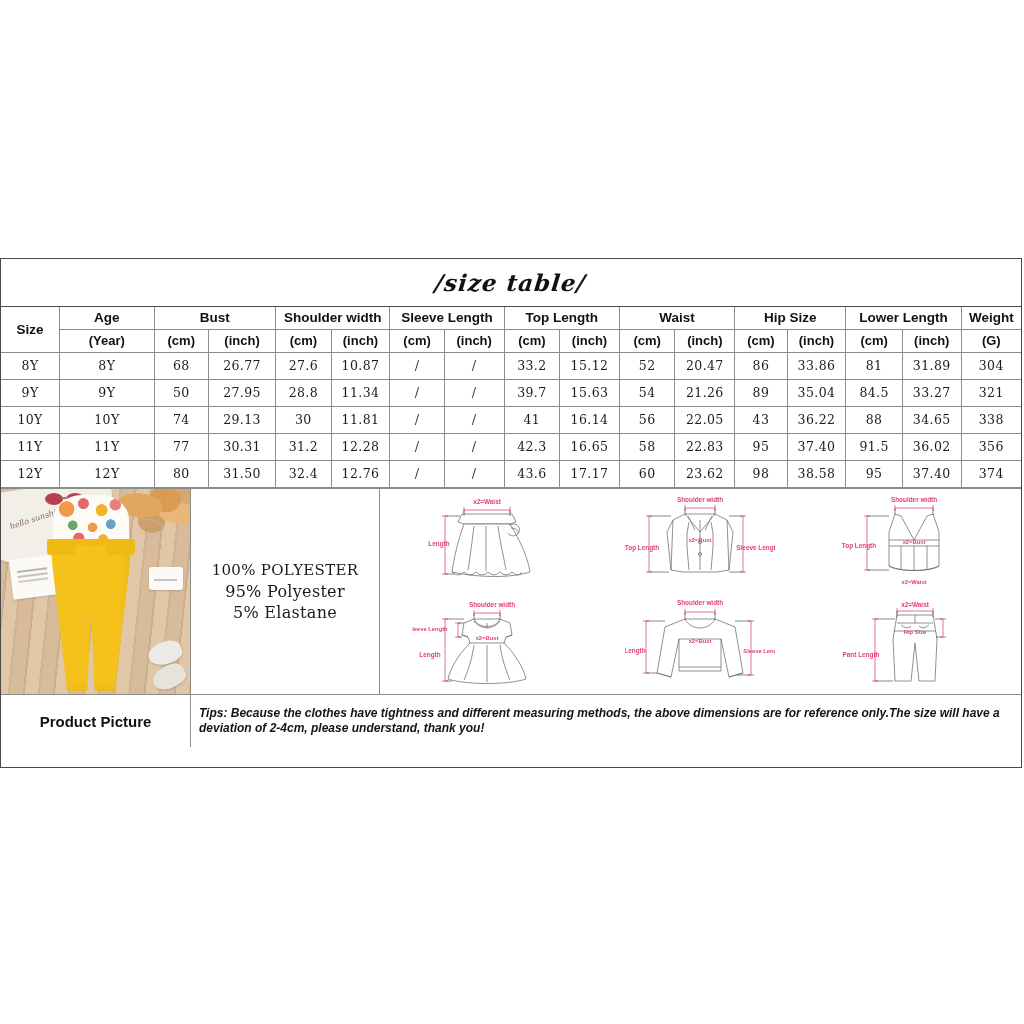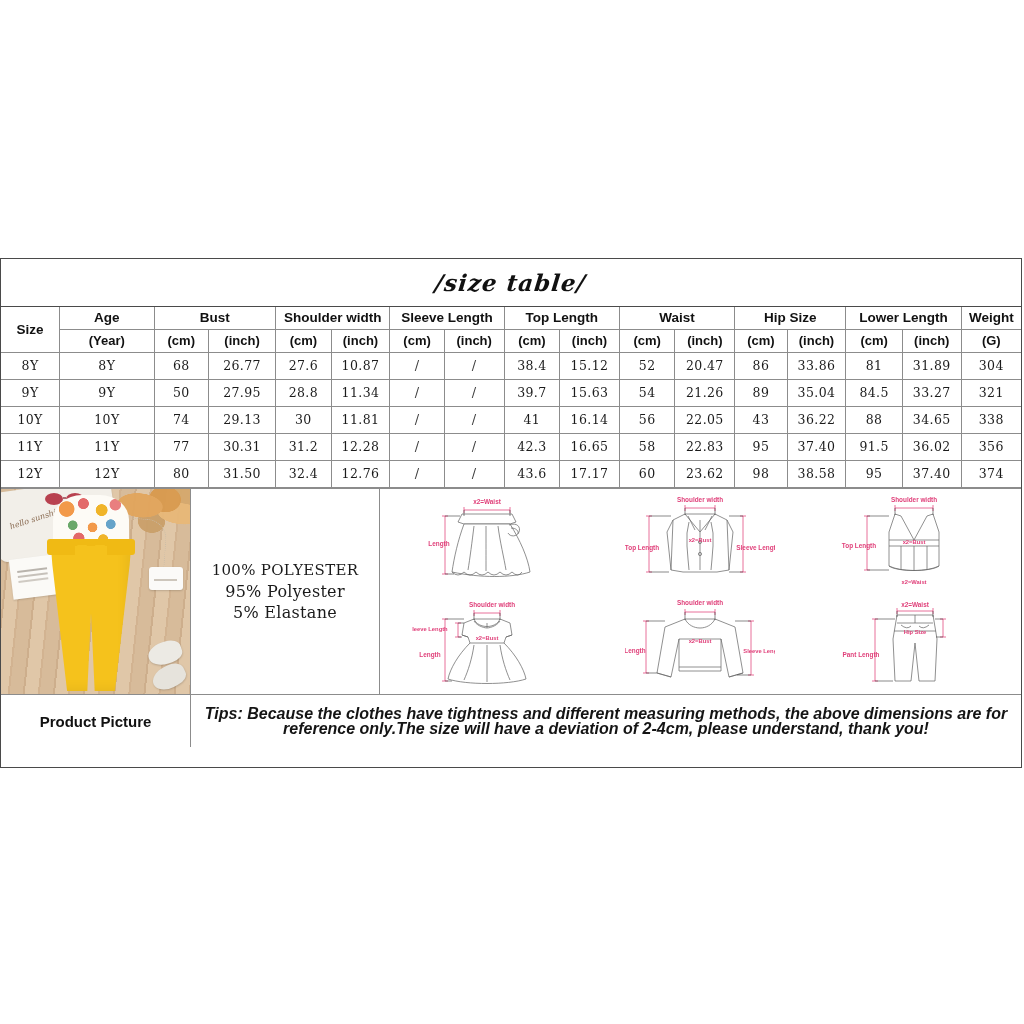--- a/index.html
+++ b/index.html
@@ -157,24 +157,24 @@
   .foot-label {
     font-family: "Liberation Sans", sans-serif;
     font-weight: 700;
     font-size: 15px;
     color: #111111;
   }
   .tips-text {
     font-family: "Liberation Sans", sans-serif;
     font-style: italic;
     font-weight: 700;
-    font-size: 16px;
+    font-size: 12px;
     line-height: 15.5px;
     color: #141414;
-    text-align: center;
+    text-align: left;
   }
 
   
   .photo-stage {
     position: absolute;
     inset: 0;
     background:
       repeating-linear-gradient(
         96deg,
         #d7bb9a 0px, #d7bb9a 13px,
@@ -379,21 +379,21 @@
 
         <tr>
           <td>8Y</td>
           <td>8Y</td>
           <td>68</td>
           <td>26.77</td>
           <td>27.6</td>
           <td>10.87</td>
           <td class="slash">/</td>
           <td class="slash">/</td>
-          <td>38.4</td>
+          <td>33.2</td>
           <td>15.12</td>
           <td>52</td>
           <td>20.47</td>
           <td>86</td>
           <td>33.86</td>
           <td>81</td>
           <td>31.89</td>
           <td>304</td>
         </tr>
 

